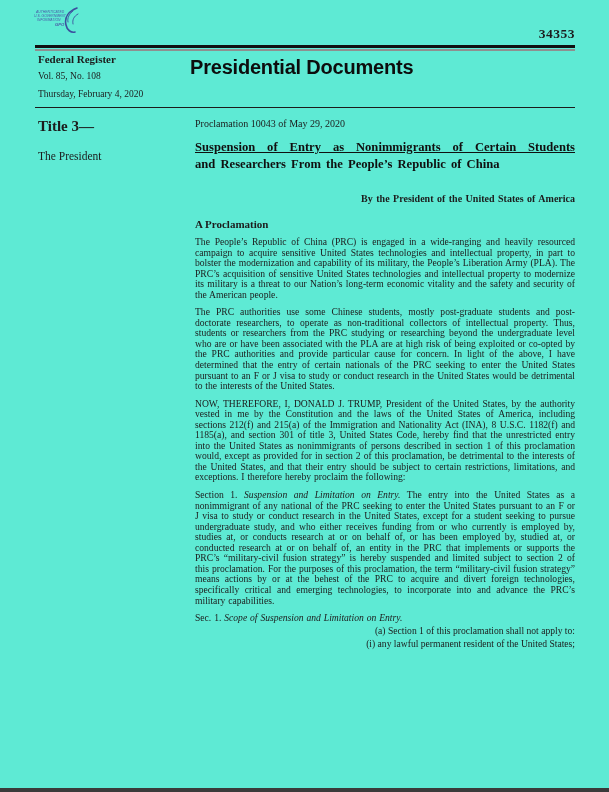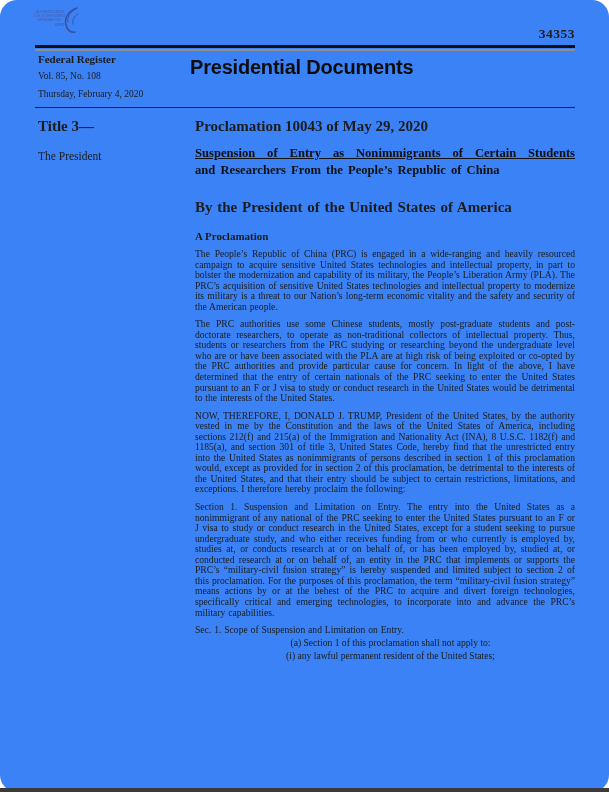--- a/index.html
+++ b/index.html
@@ -4,21 +4,21 @@
 <style>
   html, body { margin: 0; padding: 0; }
   body {
     width: 609px; height: 792px;
     background: #ffffff;
     font-family: "Liberation Serif", serif;
     color: #1c1c1c;
     position: relative;
     overflow: hidden;
   }
-  .page { position: absolute; inset: 0; background: #3b82f6; border-radius: 17px; }
+  .page { position: absolute; inset: 0; background: #5eead4; }
 
   
   .gpo-logo { position: absolute; left: 33px; top: 7px; width: 48px; height: 32px; }
   .page-number {
     position: absolute; top: 26px; right: 34px;
     font-weight: bold; font-size: 13.5px; letter-spacing: 0.5px;
   }
   .rule-double { position: absolute; left: 35px; right: 34px; top: 45px; }
   .rule-double .thick { height: 3px; background: #101010; }
   .rule-double .thin  { height: 2px; background: #8f8f8f; margin-top: 1px; }
@@ -40,39 +40,39 @@
     height: 0; border-top: 1.5px solid #1c1c1c;
   }
 
   
   .margin-col { position: absolute; left: 38px; top: 118px; width: 145px; }
   .title3 { font-weight: bold; font-size: 15px; margin: 0; }
   .president { font-weight: normal; font-size: 11.5px; margin: 15px 0 0 0; }
 
   
   .main-col { position: absolute; left: 195px; top: 118px; width: 380px; }
-  .proc-number { font-weight: bold; font-size: 15px; margin: 0 0 10px 0; }
+  .proc-number { font-weight: normal; font-size: 10px; margin: 0 0 10px 0; }
   .doc-title {
     font-weight: bold; font-size: 12.6px; line-height: 16.5px;
     margin: 0; word-spacing: 2px; color: #101010;
   }
   .doc-title .line1 { display: block; text-align: justify; text-align-last: justify; text-decoration: underline; }
   .doc-title .line2 { display: block; }
-  .byline { font-weight: bold; font-size: 15px; margin: 21px 0 0 0; word-spacing: 1px; }
+  .byline { font-weight: bold; font-size: 10px; margin: 21px 0 0 0; word-spacing: 1px; text-align: right; }
   .proc-heading { font-weight: bold; font-size: 11px; margin: 14px 0 0 0; }
 
   .body-par {
     font-size: 9.6px; line-height: 10.55px;
     text-align: justify; margin: 7px 0 0 0; word-spacing: 0.5px;
   }
   .sec-label { font-weight: normal; }
-  .sec-title { }
+  .sec-title { font-style: italic; }
   .subitem {
     font-size: 9.6px; line-height: 10.55px;
-    margin: 2.5px 0 0 0; padding-left: 11px; text-align: center;
+    margin: 2.5px 0 0 0; padding-left: 11px; text-align: right;
   }
 
   
   .bottom-bar {
     position: absolute; left: 0; right: 0; bottom: 0;
     height: 4px; background: #3a3a3a;
   }
 </style>
 </head>
 <body>

